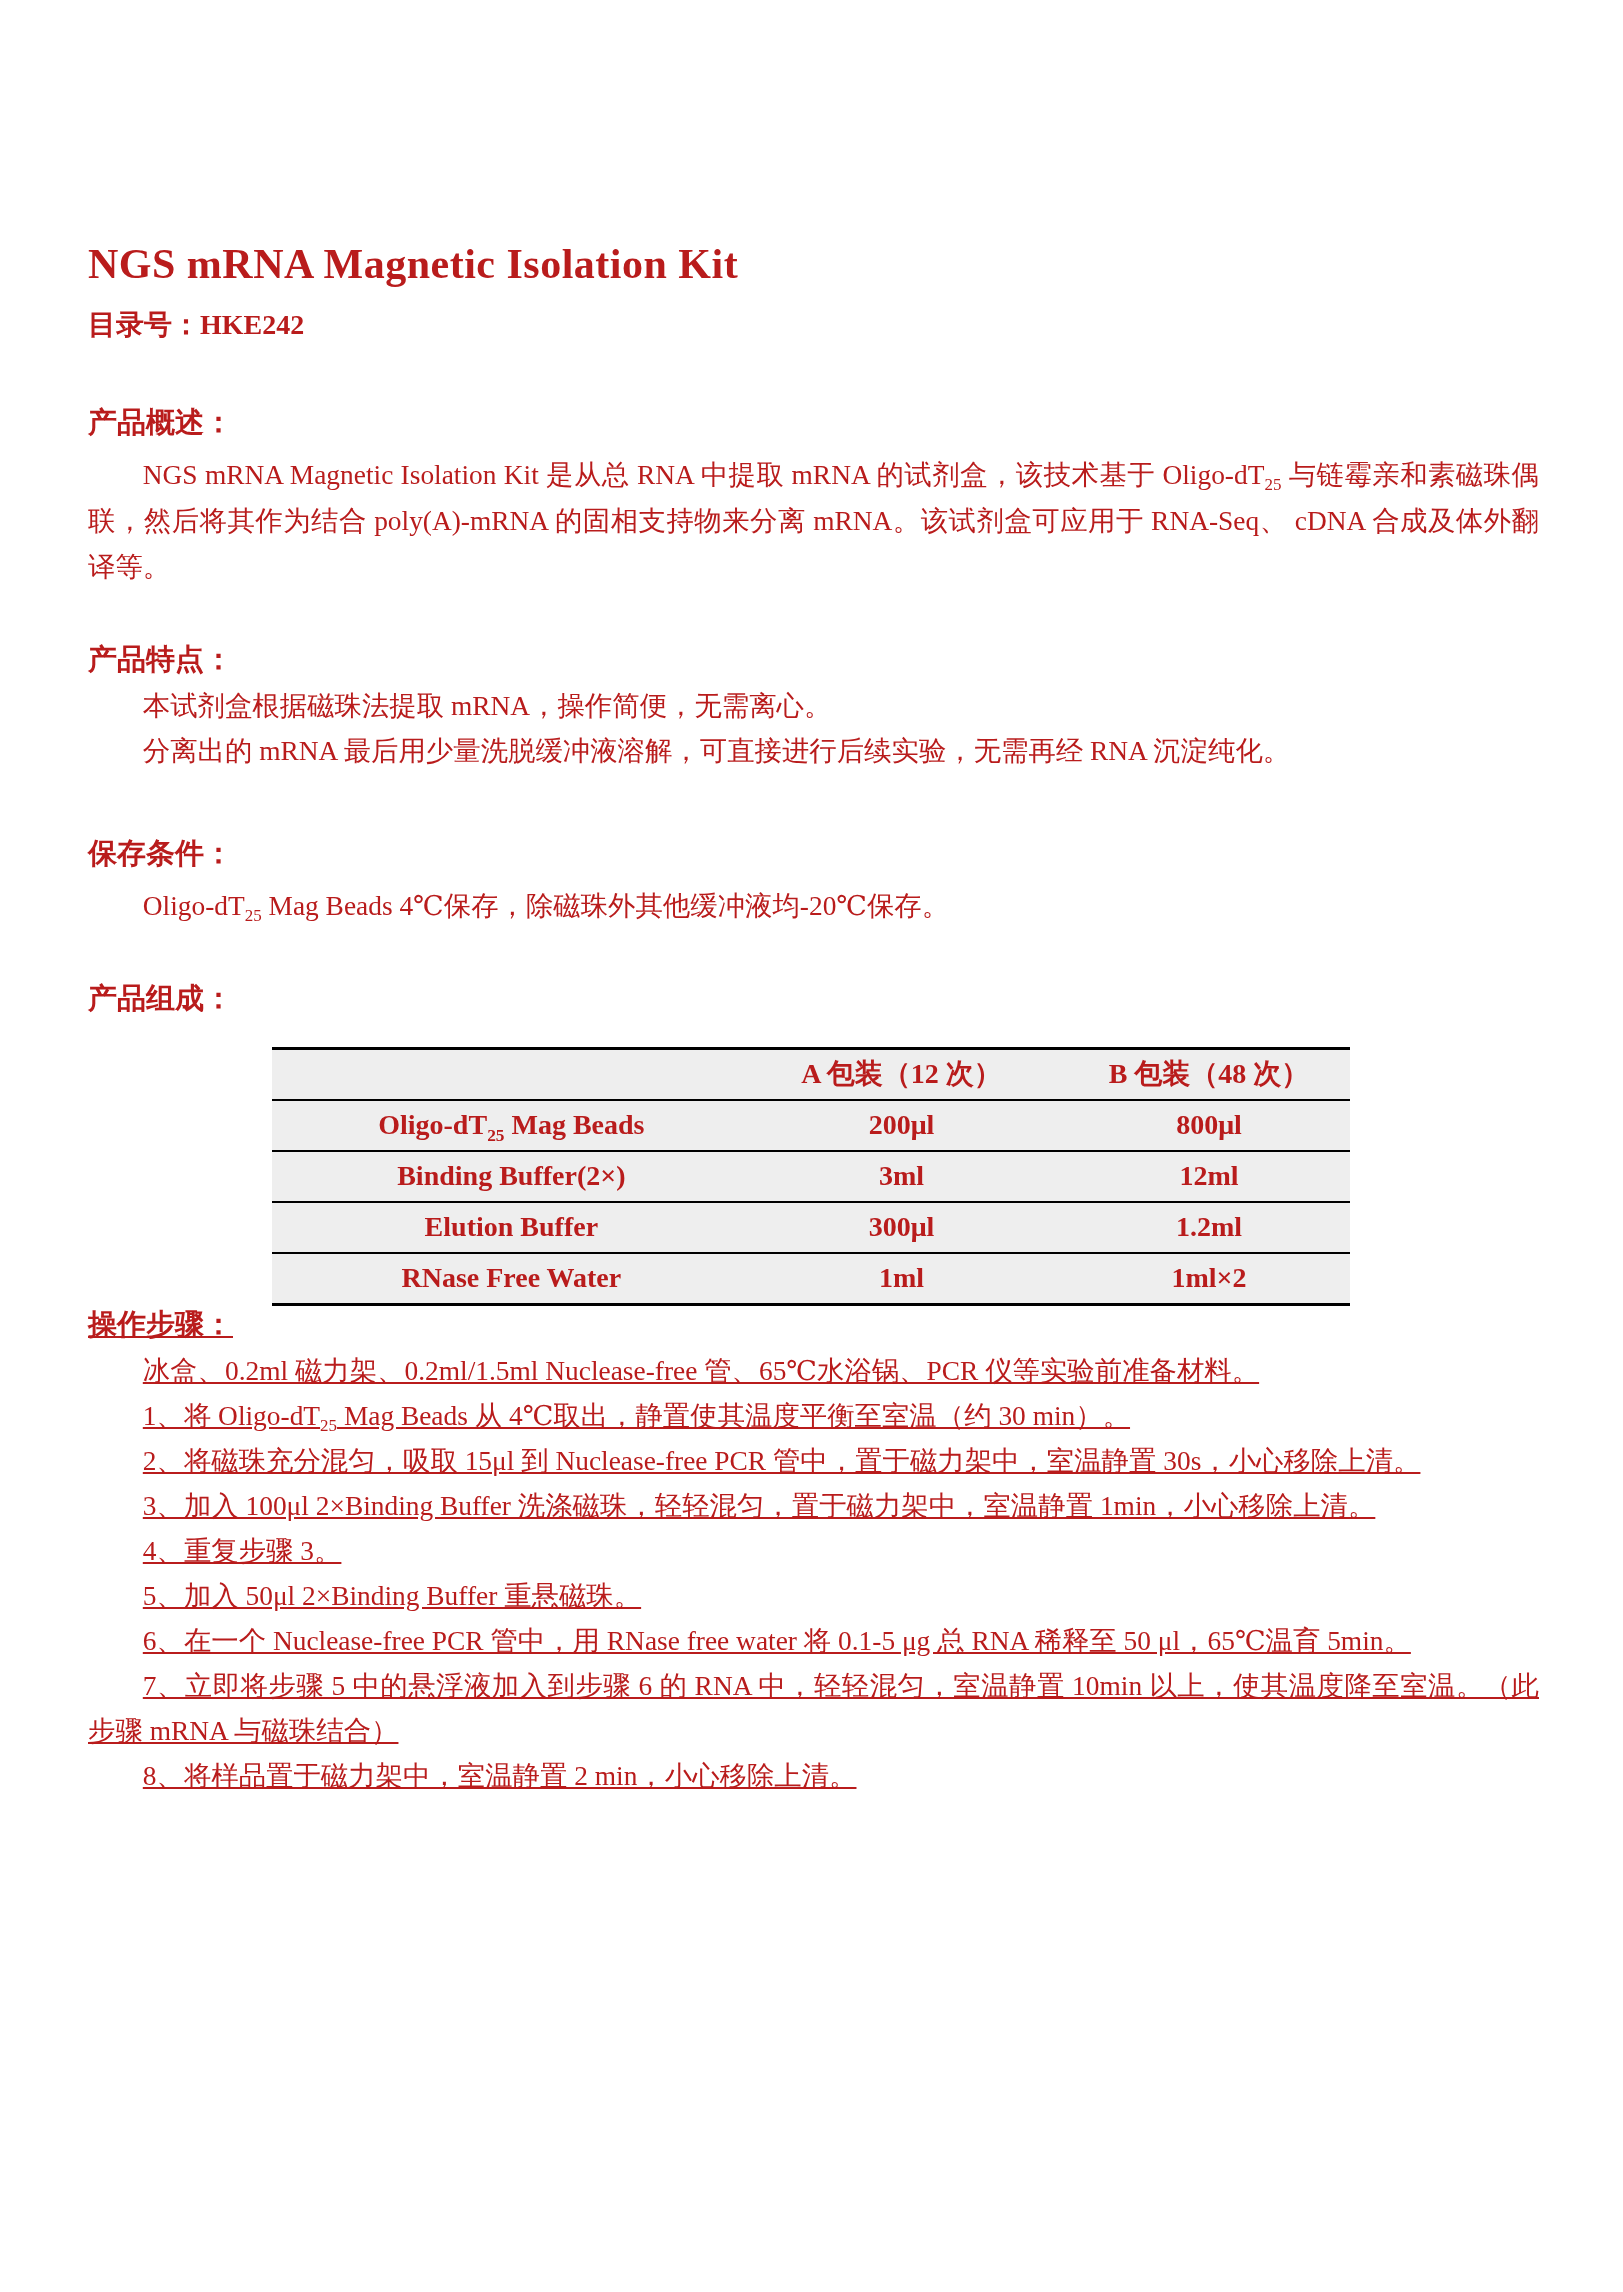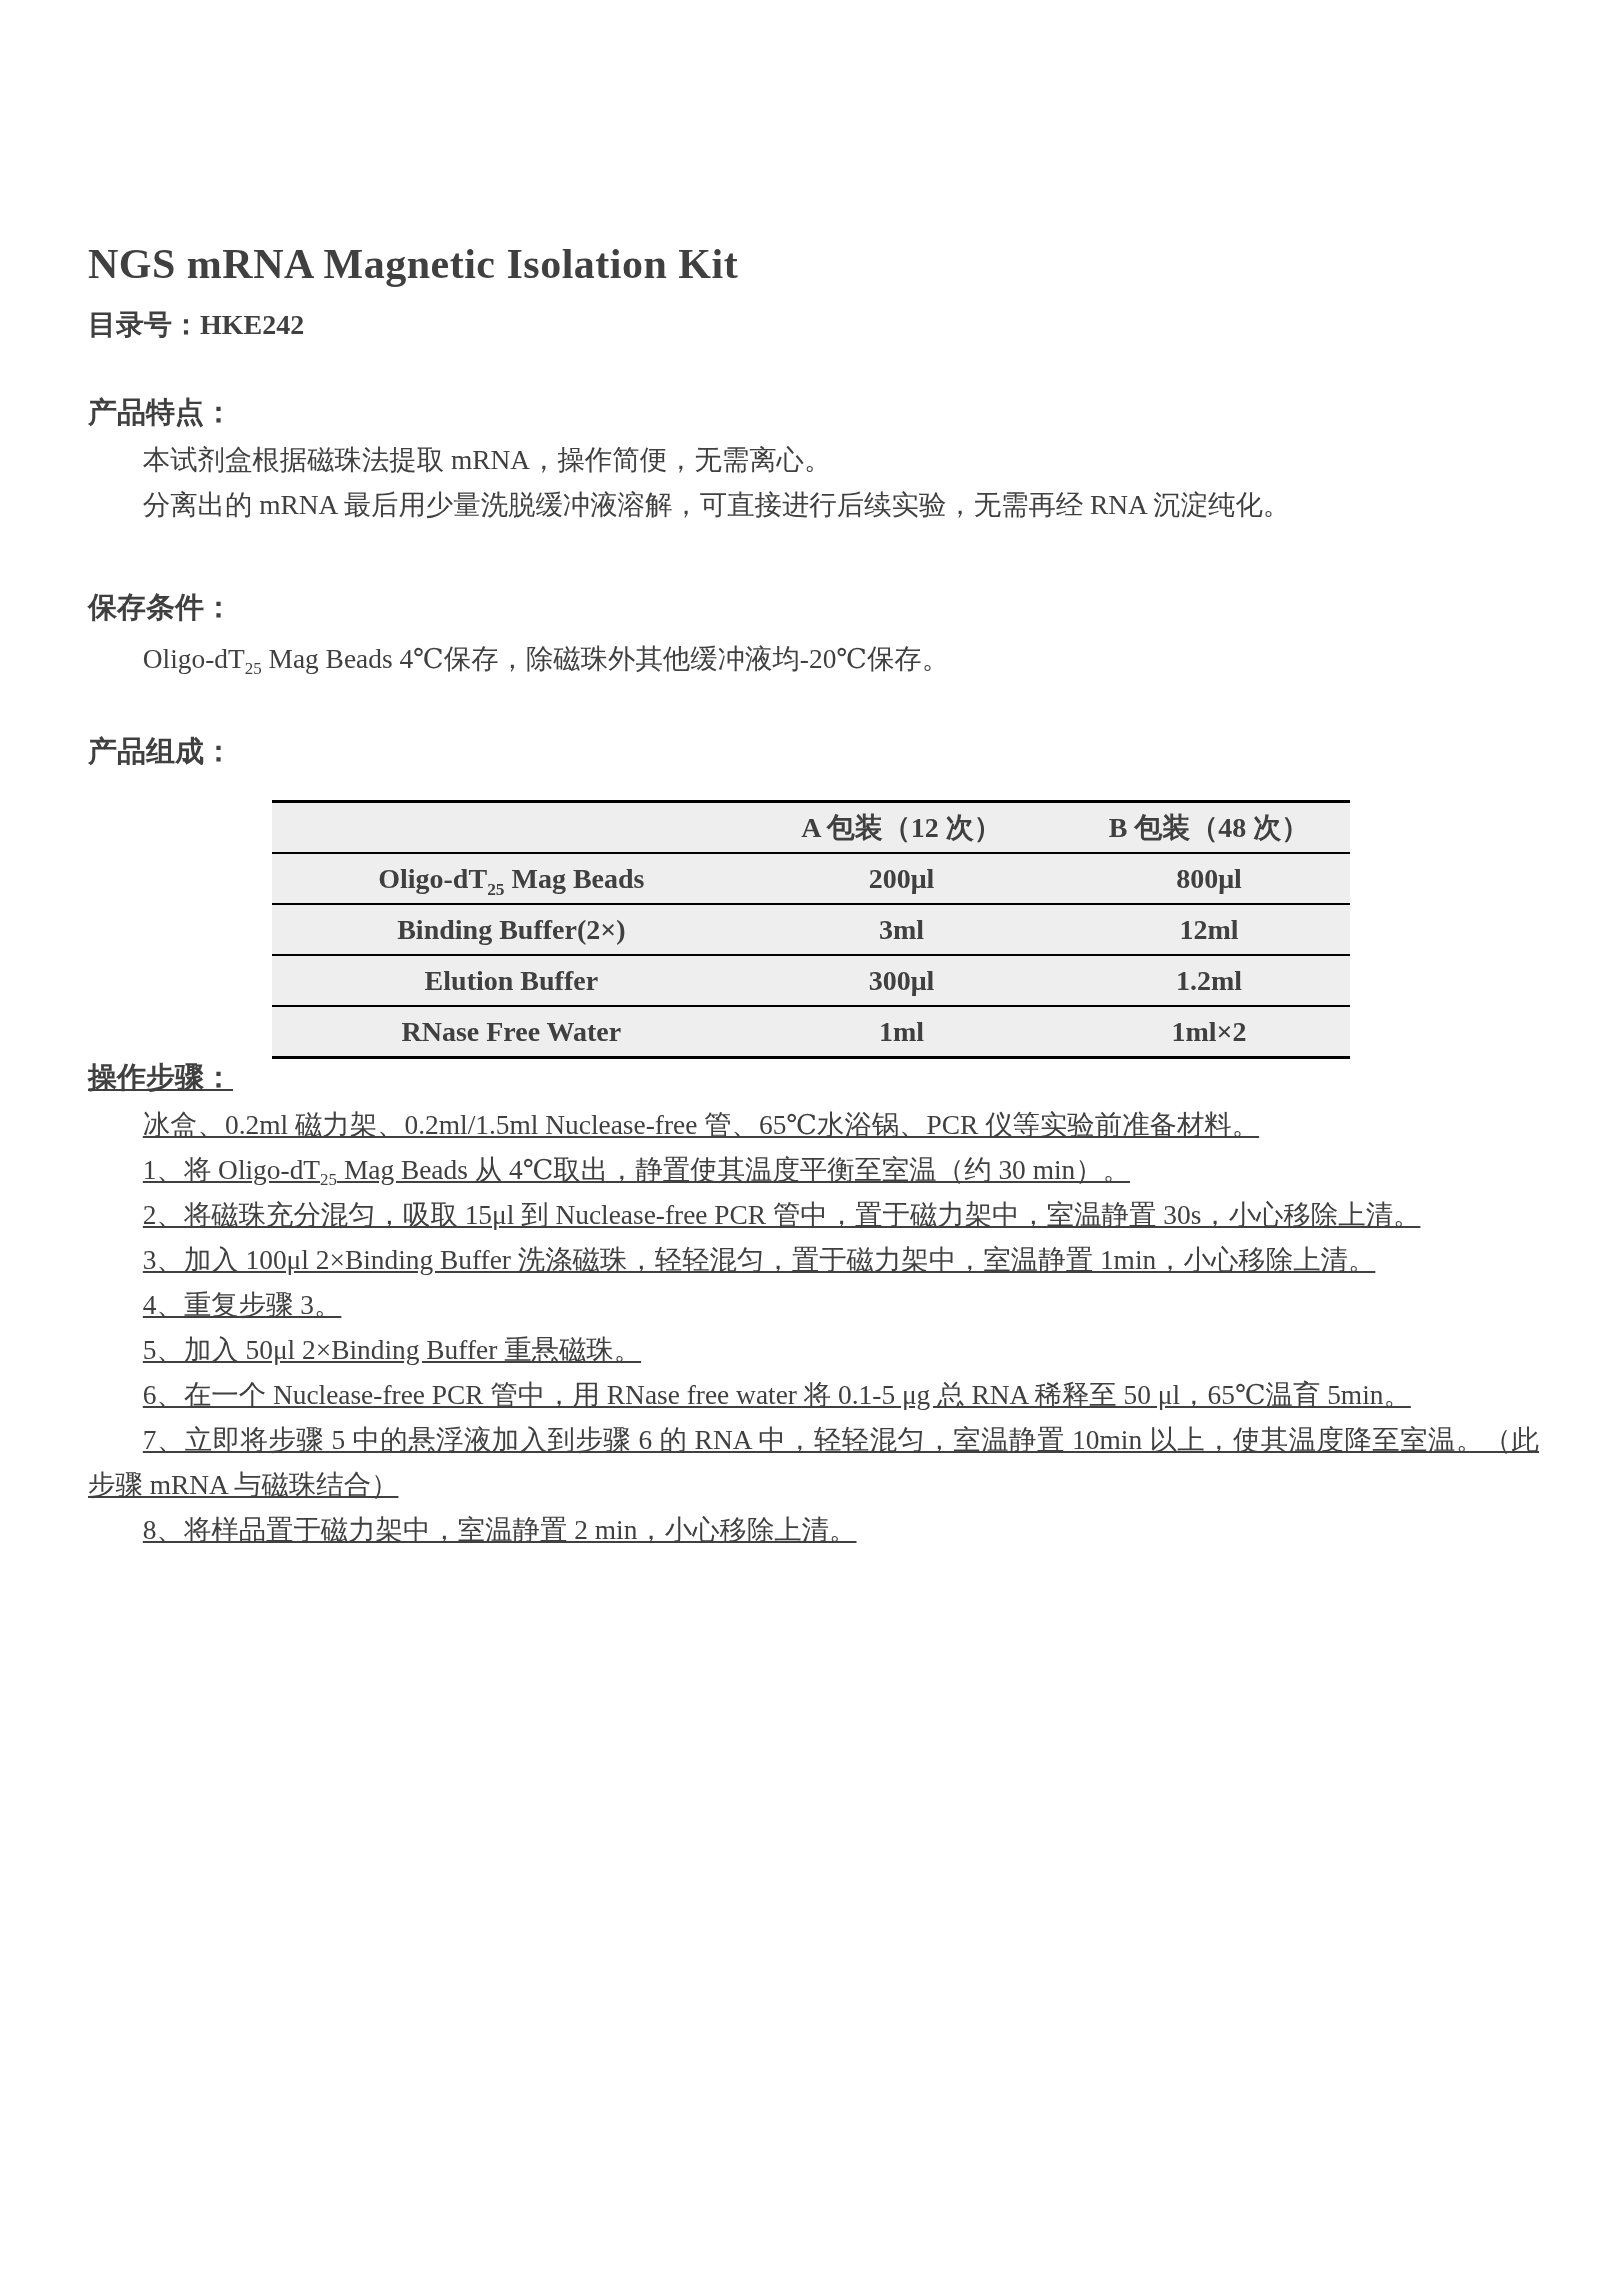--- a/index.html
+++ b/index.html
@@ -1,21 +1,21 @@
 <!DOCTYPE html>
 <html><head>
 <meta charset="utf-8">
 <style>
   html,body{margin:0;padding:0;background:#ffffff;}
   .page{
     position:relative;
     width:1623px;
     height:2170px;
     background:#ffffff;
-    color:#404040;
+    color:#b91c1c;
     font-family:"Liberation Serif","DejaVu Serif",serif;
     overflow:hidden;
     box-sizing:border-box;
     padding:239px 84px 0 88px;
   }
   .doc-title{
     margin:0;
     font-size:42px;
     font-weight:bold;
     line-height:1.2;
@@ -85,20 +85,24 @@
 <body>
 
 <div class="page">
 
   <h1 class="doc-title">NGS mRNA Magnetic Isolation Kit</h1>
 
   <p class="catalog-line">
     <span>目录号：</span><span>HKE242</span>
   </p>
 
+  <div class="sec sec-overview">
+    <h2 class="section-heading">产品概述：</h2>
+    <p class="body-par">NGS mRNA Magnetic Isolation Kit 是从总 RNA 中提取 mRNA 的试剂盒，该技术基于 Oligo-dT<sub>25</sub> 与链霉亲和素磁珠偶联，然后将其作为结合 poly(A)-mRNA 的固相支持物来分离 mRNA。该试剂盒可应用于 RNA-Seq、 cDNA 合成及体外翻译等。</p>
+  </div>
 
   <div class="sec sec-features">
     <h2 class="section-heading">产品特点：</h2>
     <div class="line-list">
         <p>本试剂盒根据磁珠法提取 mRNA，操作简便，无需离心。</p>
         <p>分离出的 mRNA 最后用少量洗脱缓冲液溶解，可直接进行后续实验，无需再经 RNA 沉淀纯化。</p>
       </div>
   </div>
 
   <div class="sec sec-storage">

